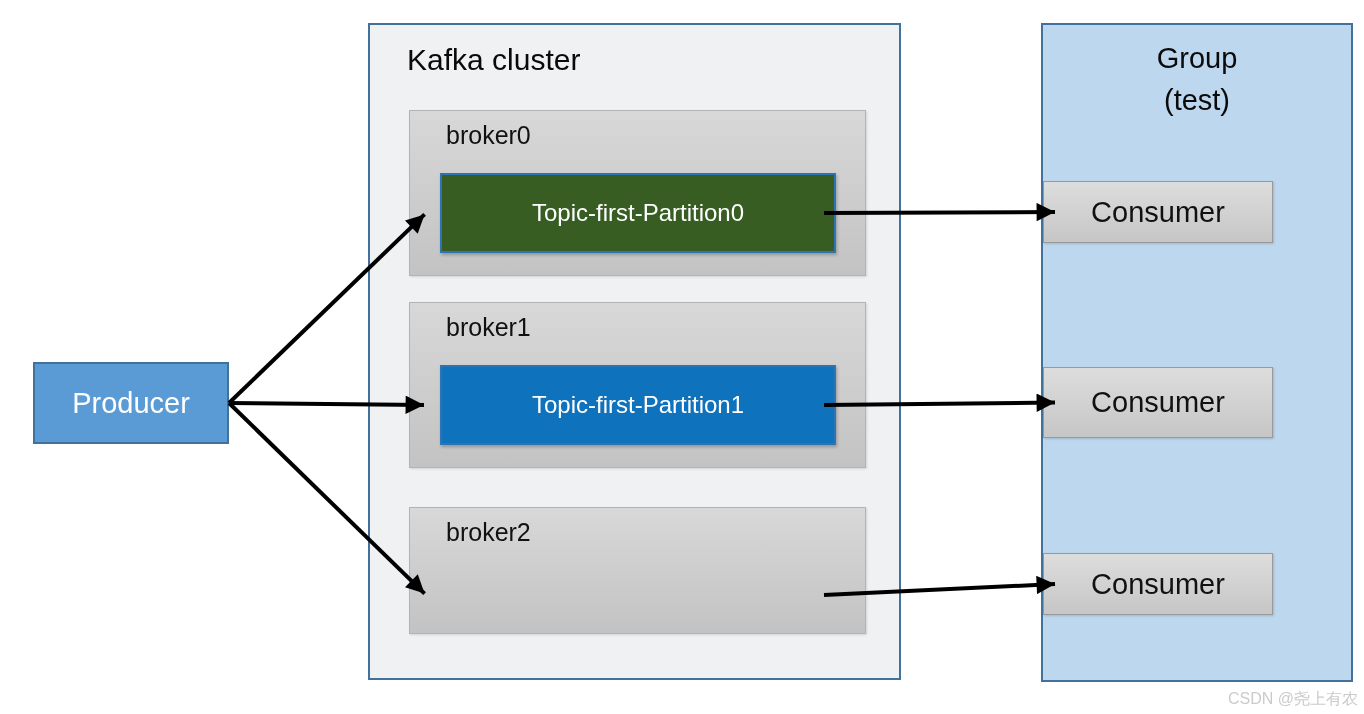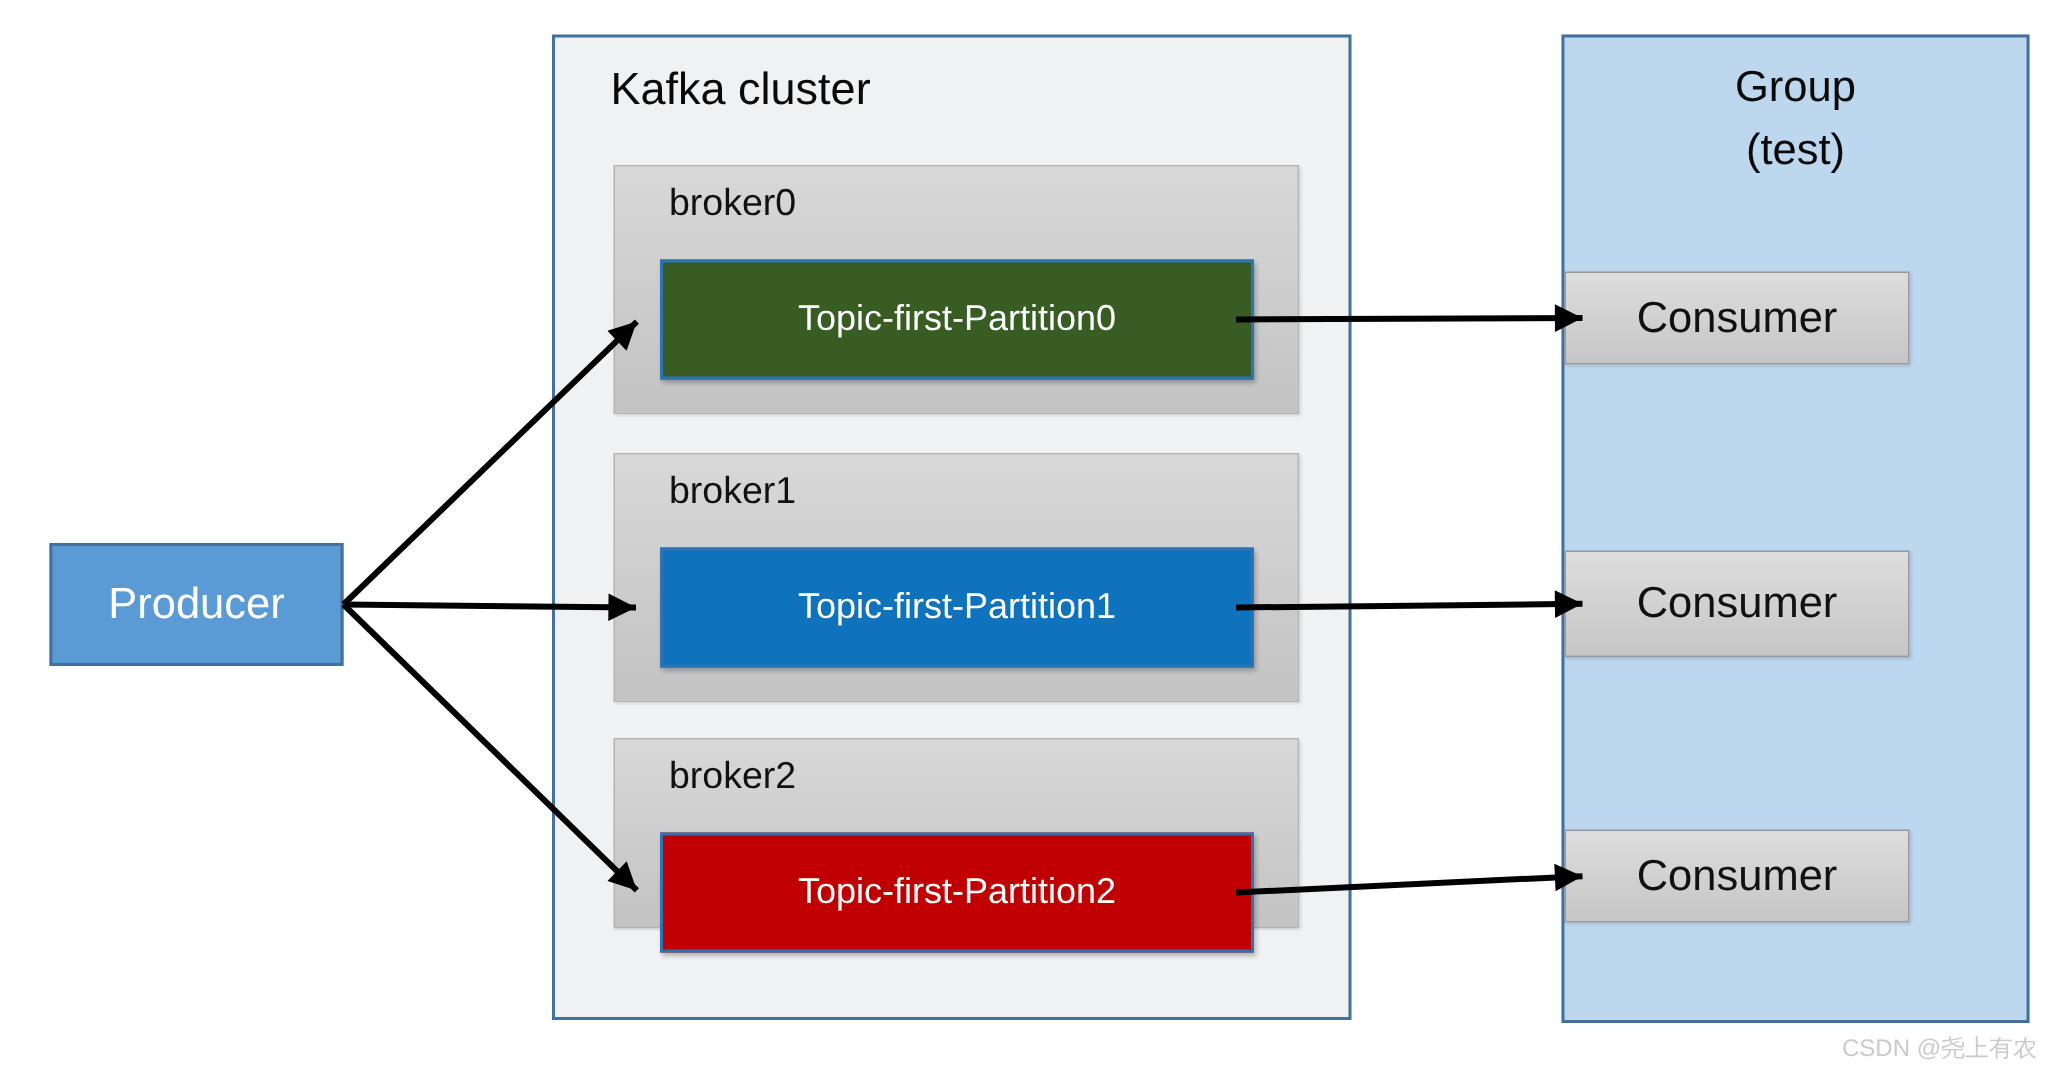--- a/index.html
+++ b/index.html
@@ -47,21 +47,21 @@
     position: absolute;
     left: 39px;
     width: 457px; height: 166px;
     background: linear-gradient(#D8D8D8, #C3C3C3);
     border: 1px solid #b3b3b3;
     box-sizing: border-box;
     box-shadow: 1px 1px 2px rgba(0,0,0,0.12);
   }
   .broker-0 { top: 85px; }
   .broker-1 { top: 277px; }
-  .broker-2 { top: 467px; height: 127px; padding-left: 35px; }
+  .broker-2 { top: 482px; height: 127px; padding-left: 35px; }
   .broker-label {
     position: absolute;
     left: 36px; top: 10px;
     font-size: 25px;
     color: #111111;
   }
   .partition {
     position: absolute;
     left: 30px; top: 62px;
     width: 396px; height: 80px;
@@ -143,23 +143,20 @@
 
     <div class="broker broker-1">
       <div class="broker-label">broker1</div>
       <div class="partition" style="background: rgb(15, 114, 188);">
         <span>Topic-first-Partition1</span>
       </div>
     </div>
 
     <div class="broker broker-2">
       <div class="broker-label">broker2</div>
-      <div class="partition" style="background: rgb(192, 0, 0);">
-        <span>Topic-first-Partition2</span>
-      </div>
     </div>
   </div>
 
   <div class="group">
     <div class="group-title">
       <div>Group</div>
       <div>(test)</div>
     </div>
 
     <div class="consumer consumer-0">

